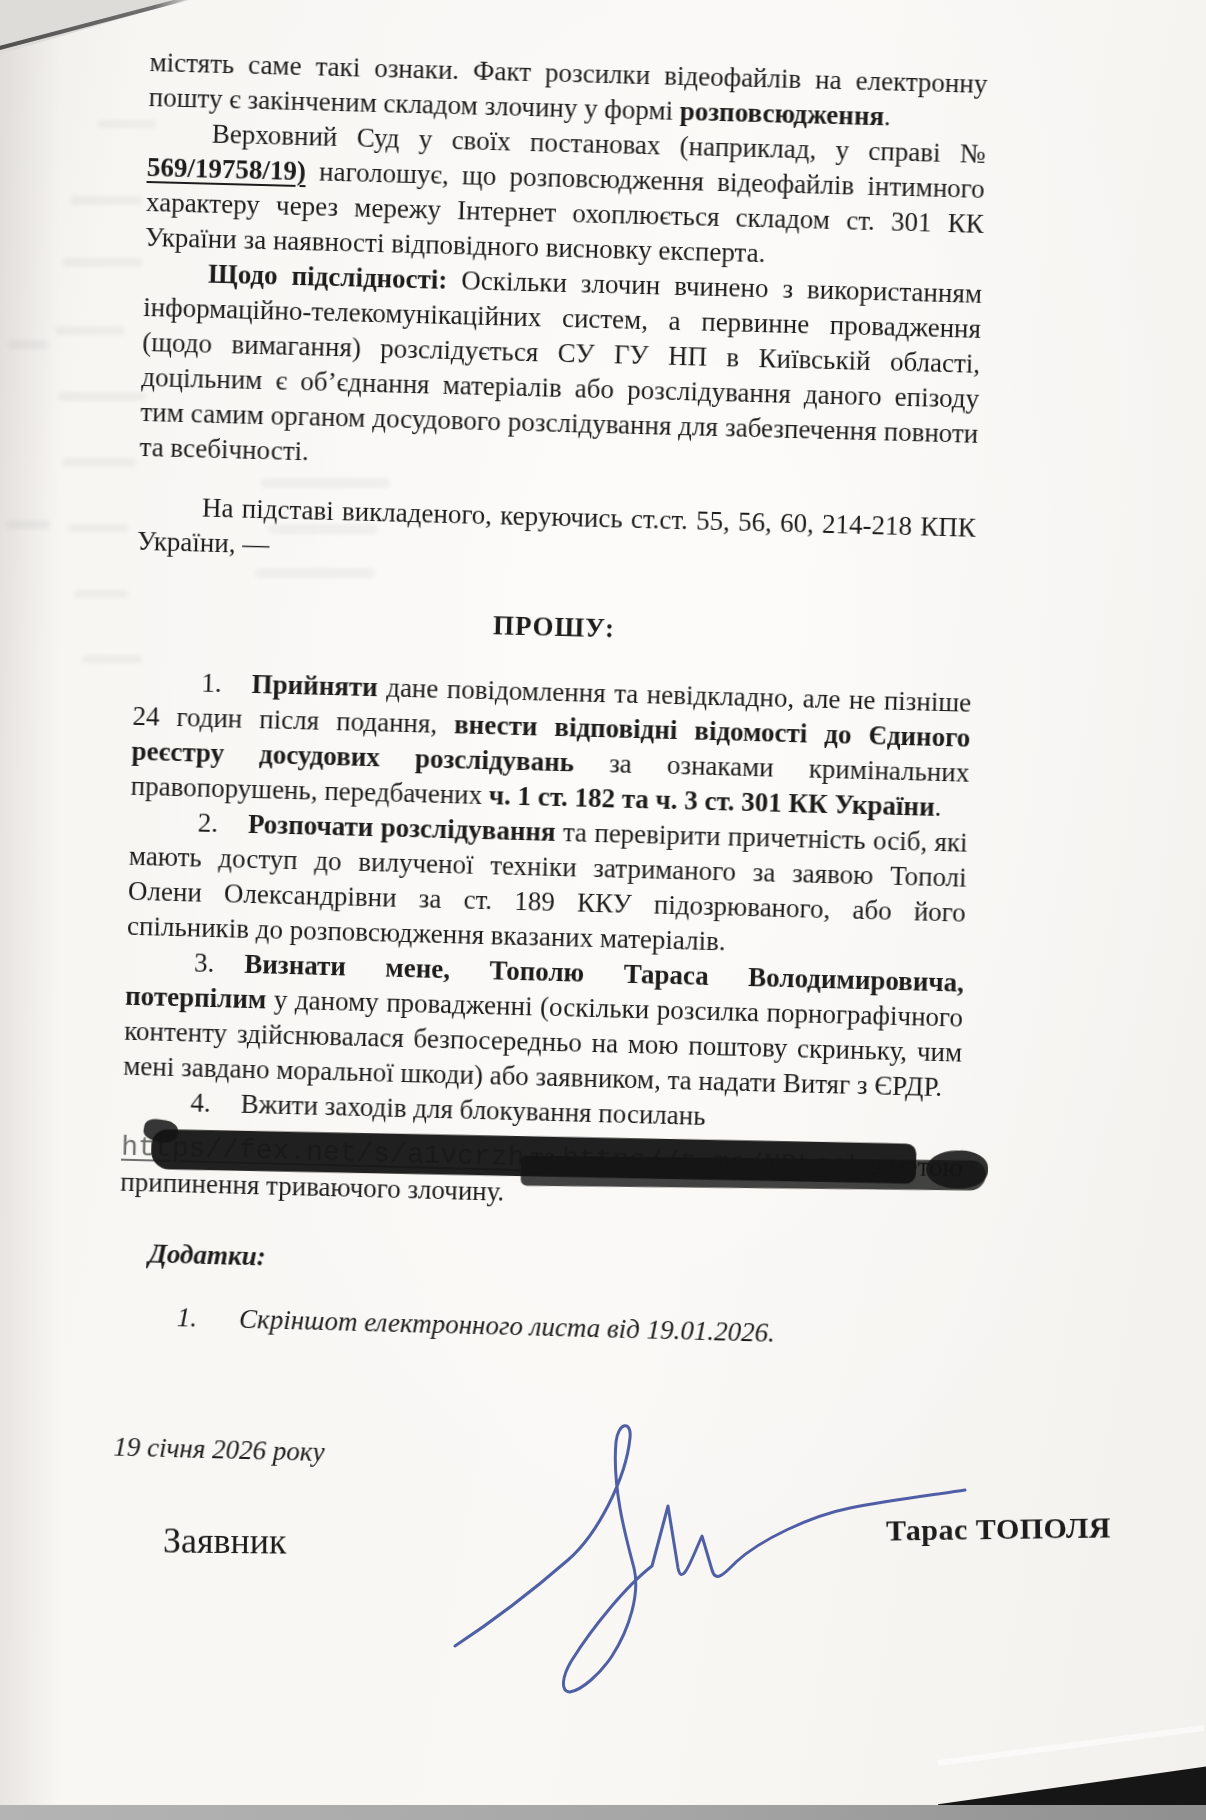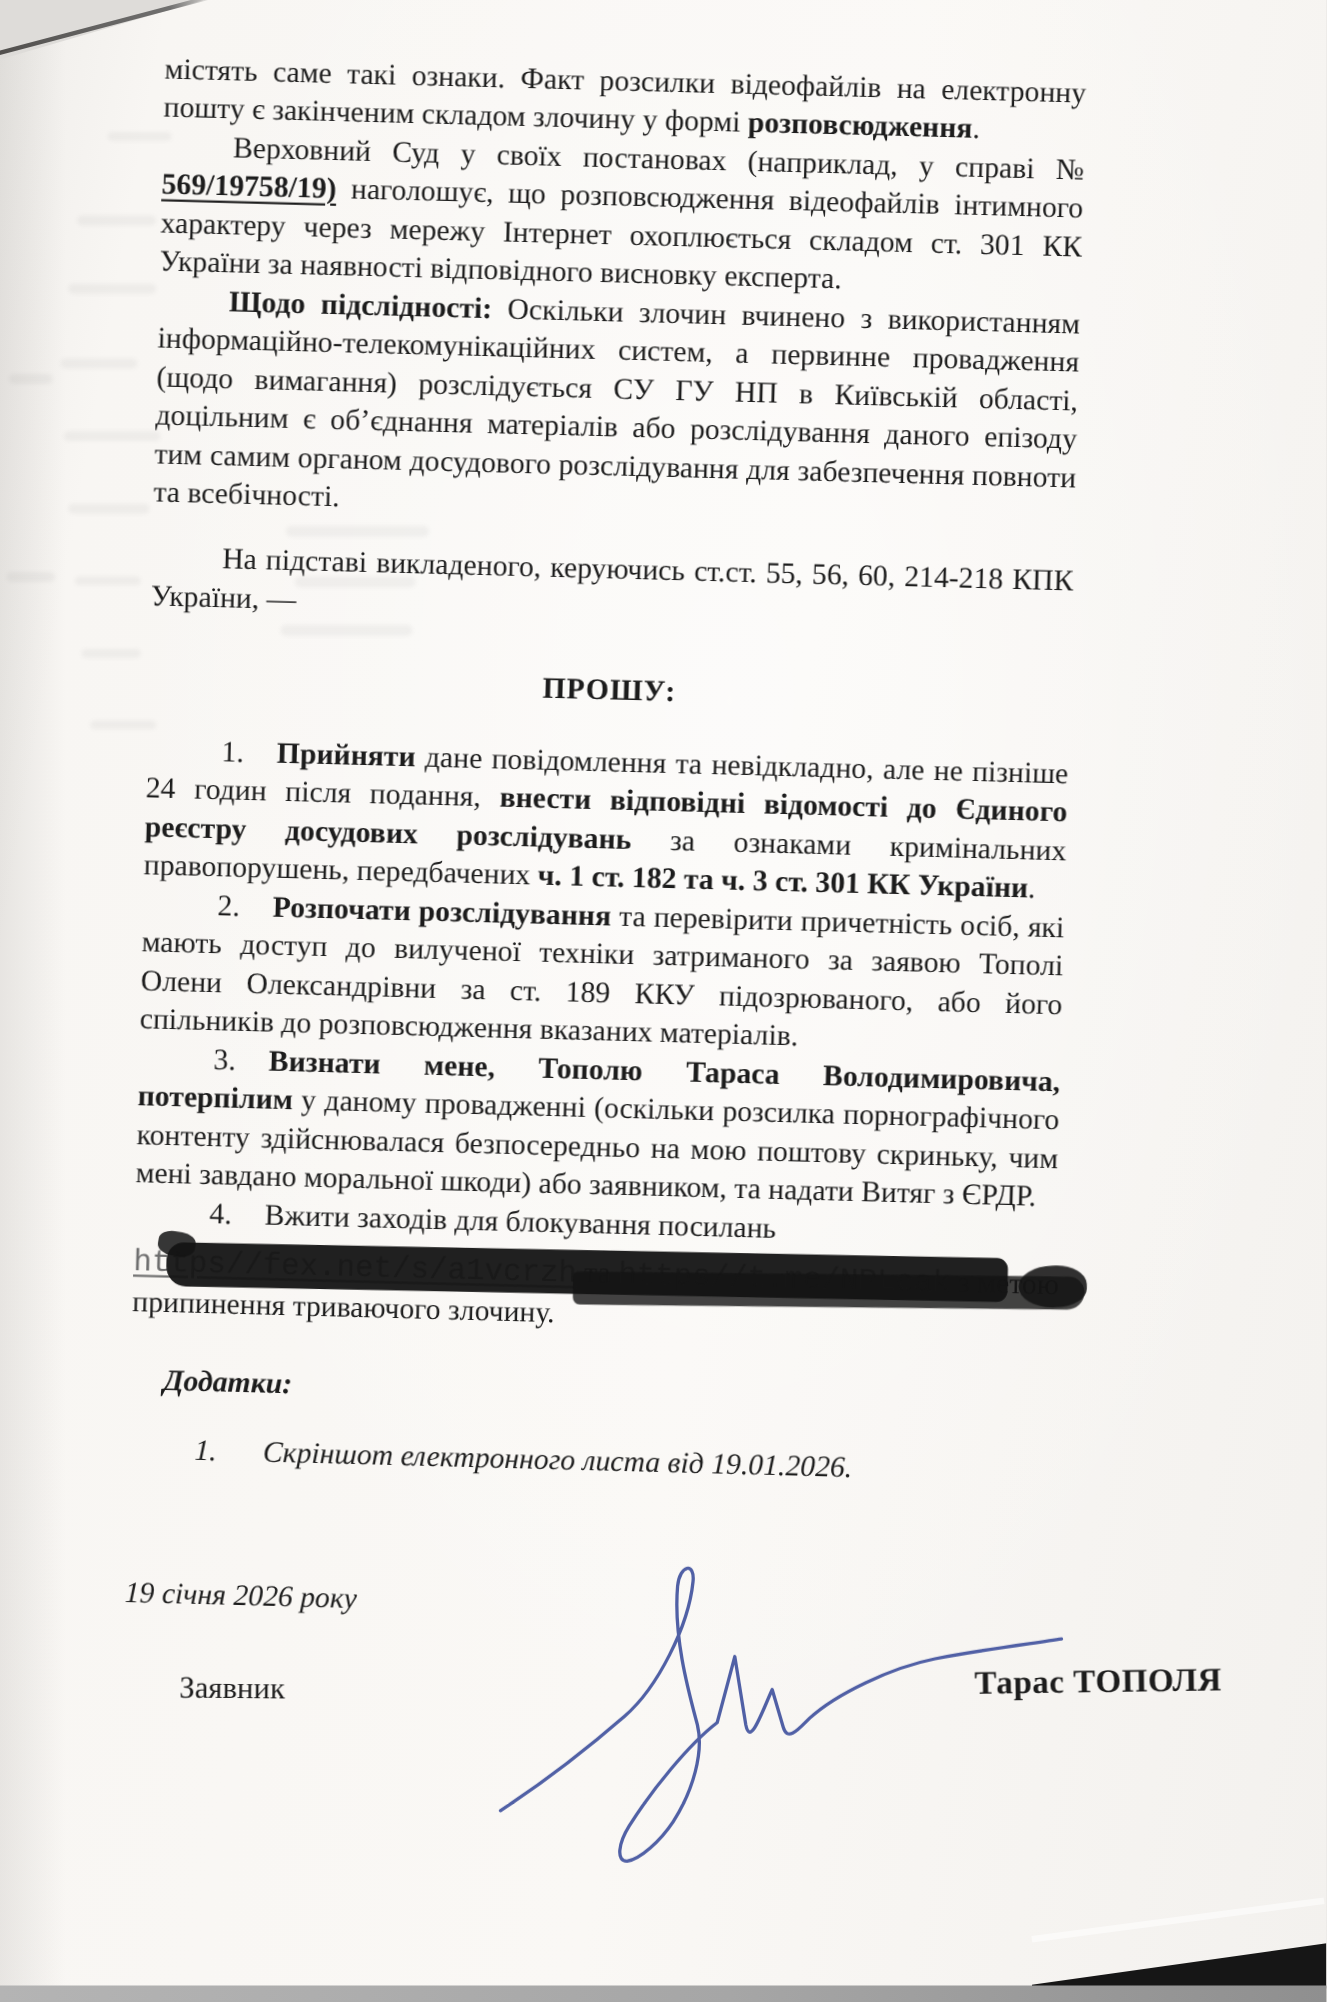--- a/index.html
+++ b/index.html
@@ -82,21 +82,21 @@
   .marker.m4 {
     left: 22px; top: -10px; width: 34px; height: 22px;
     border-radius: 40%; opacity: .85; transform: rotate(8deg);
   }
   .attach-heading { font-style: italic; font-weight: bold; text-indent: 30px; margin-top: 36px; }
   .attach-item { font-style: italic; text-indent: 30px; margin-top: 28px; text-align: left; }
   .attach-item .num { display: inline-block; margin-right: 42px; }
   .date-line { font-style: italic; margin-top: 96px; text-align: left; }
   .sig-label {
     position: absolute; left: 163px; top: 1520px;
-    font-size: 28px; filter: blur(0.3px); transform: rotate(0.5deg); text-align: center;
+    font-size: 36px; filter: blur(0.3px); transform: rotate(0.5deg); text-align: center;
   }
   .sig-name {
     position: absolute; left: 886px; top: 1512px;
     font-size: 30px; font-weight: bold; letter-spacing: 0.5px;
     filter: blur(0.3px); transform: rotate(-0.8deg);
     white-space: nowrap;
   }
   .signature-svg { position: absolute; left: 430px; top: 1408px; }
   .bottom-strip {
     position: absolute; left: 0; bottom: 0; width: 100%; height: 15px;

